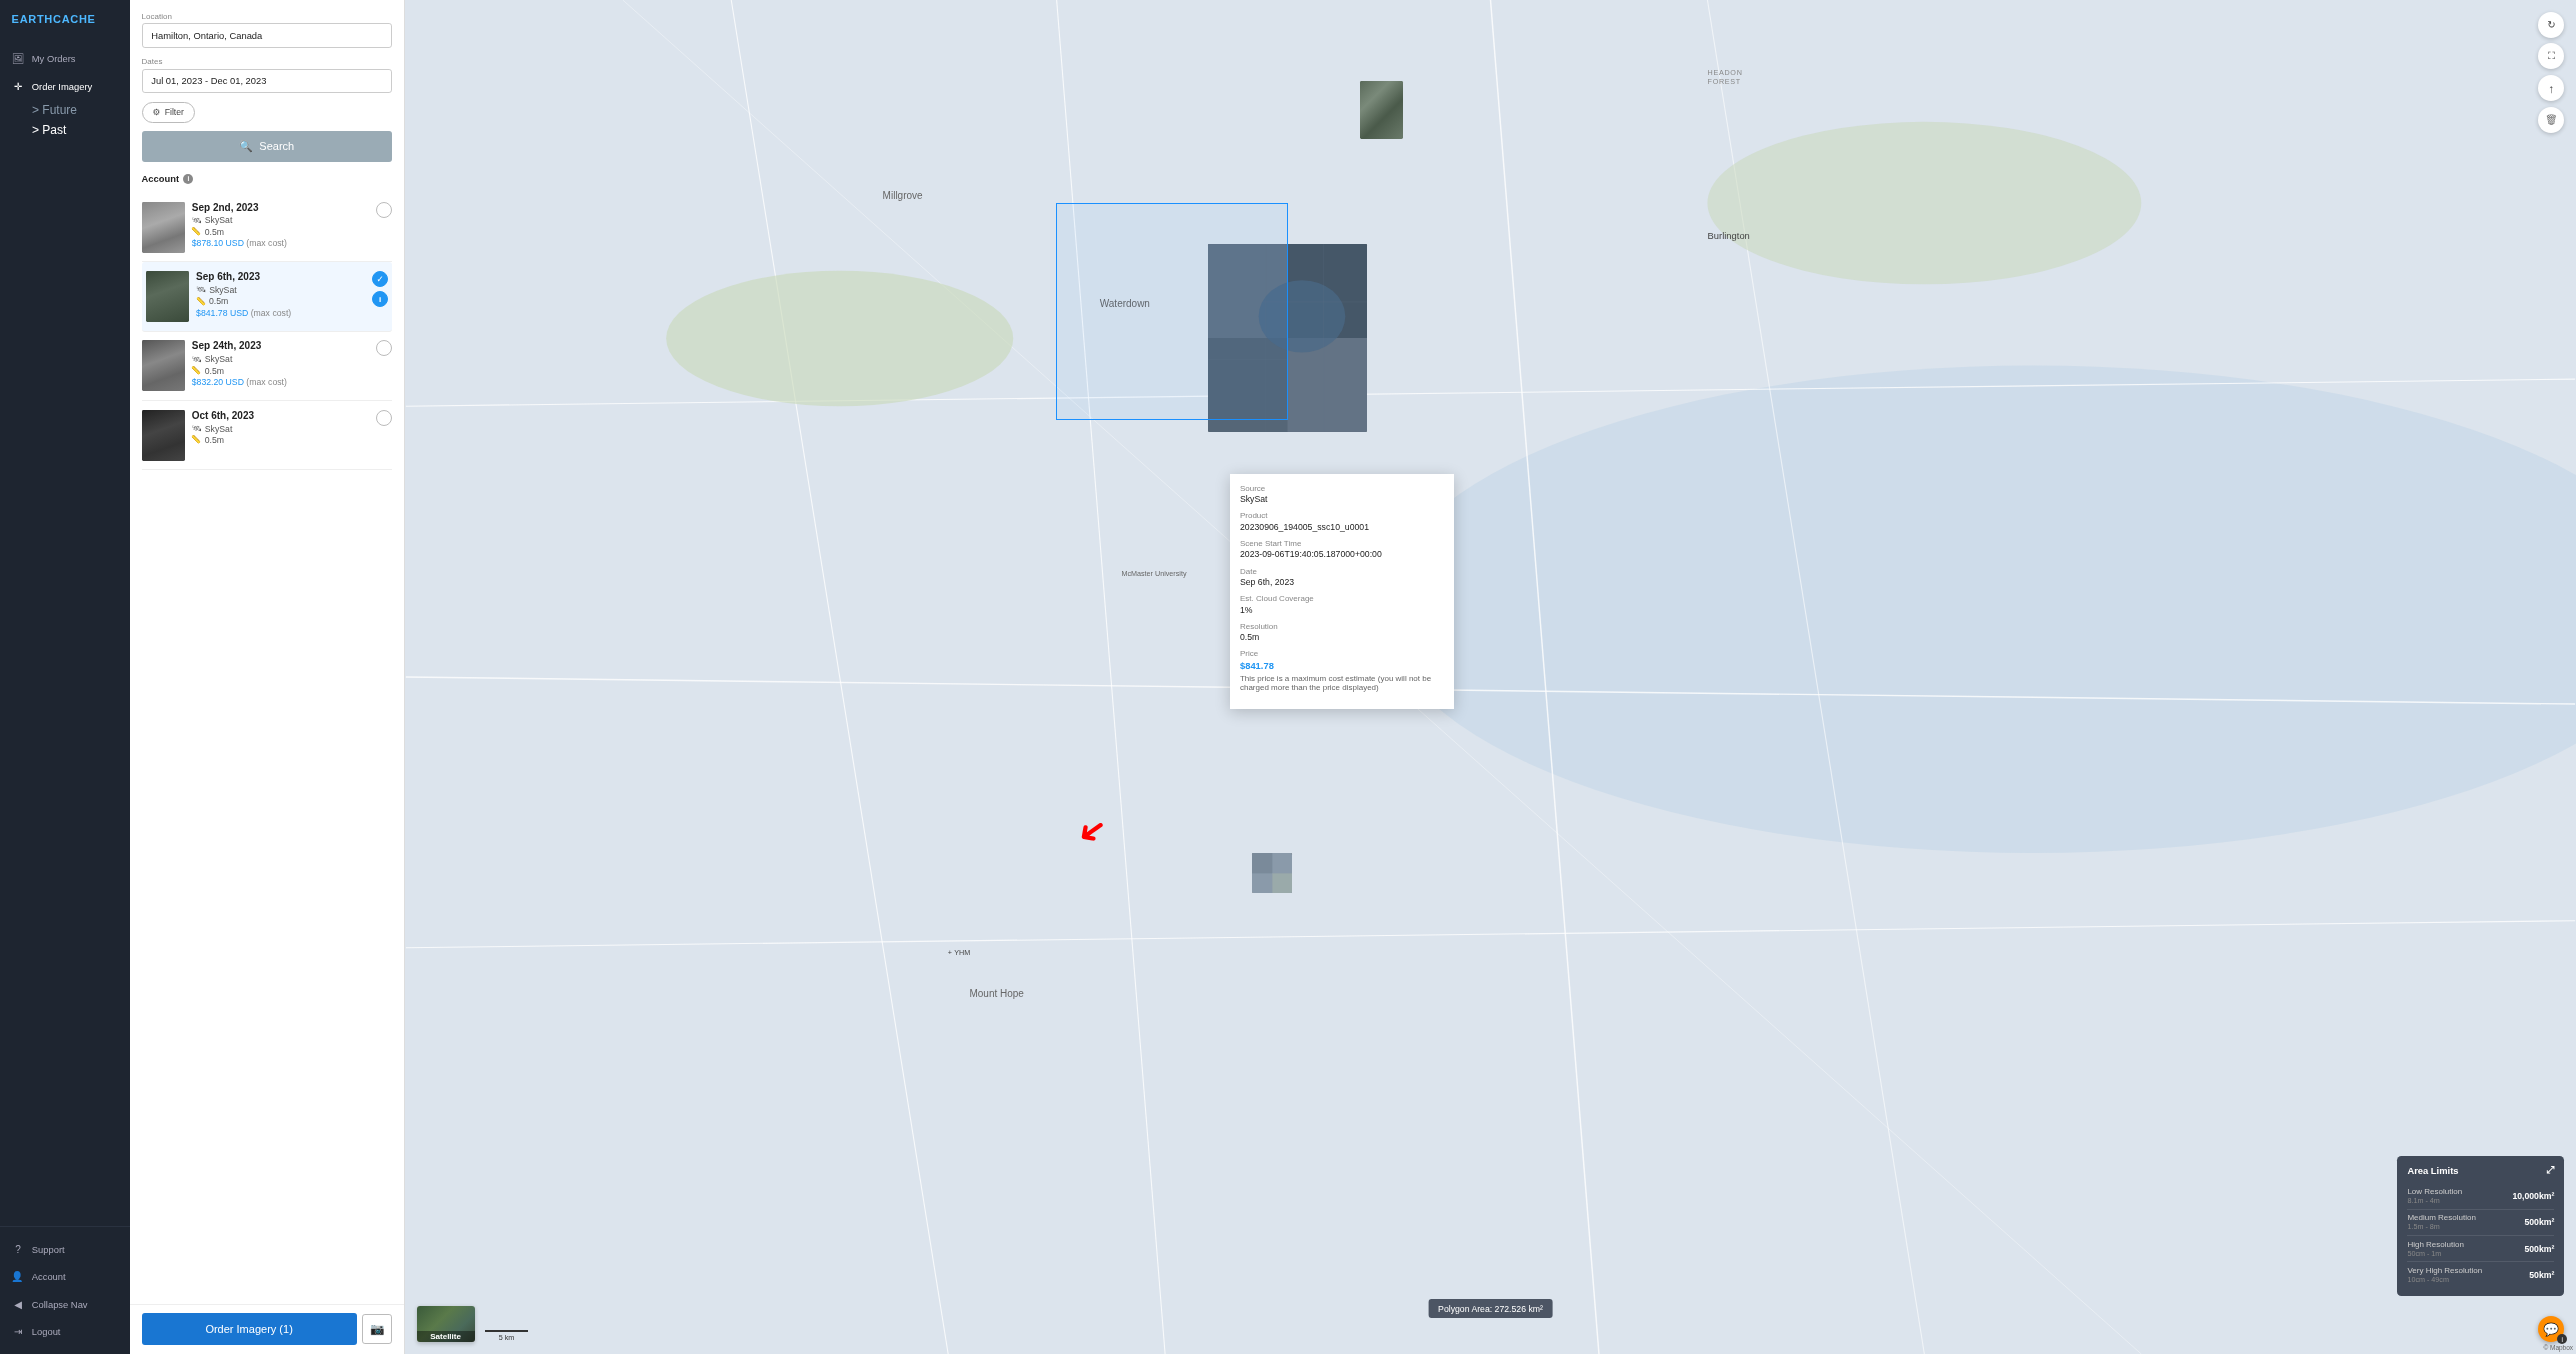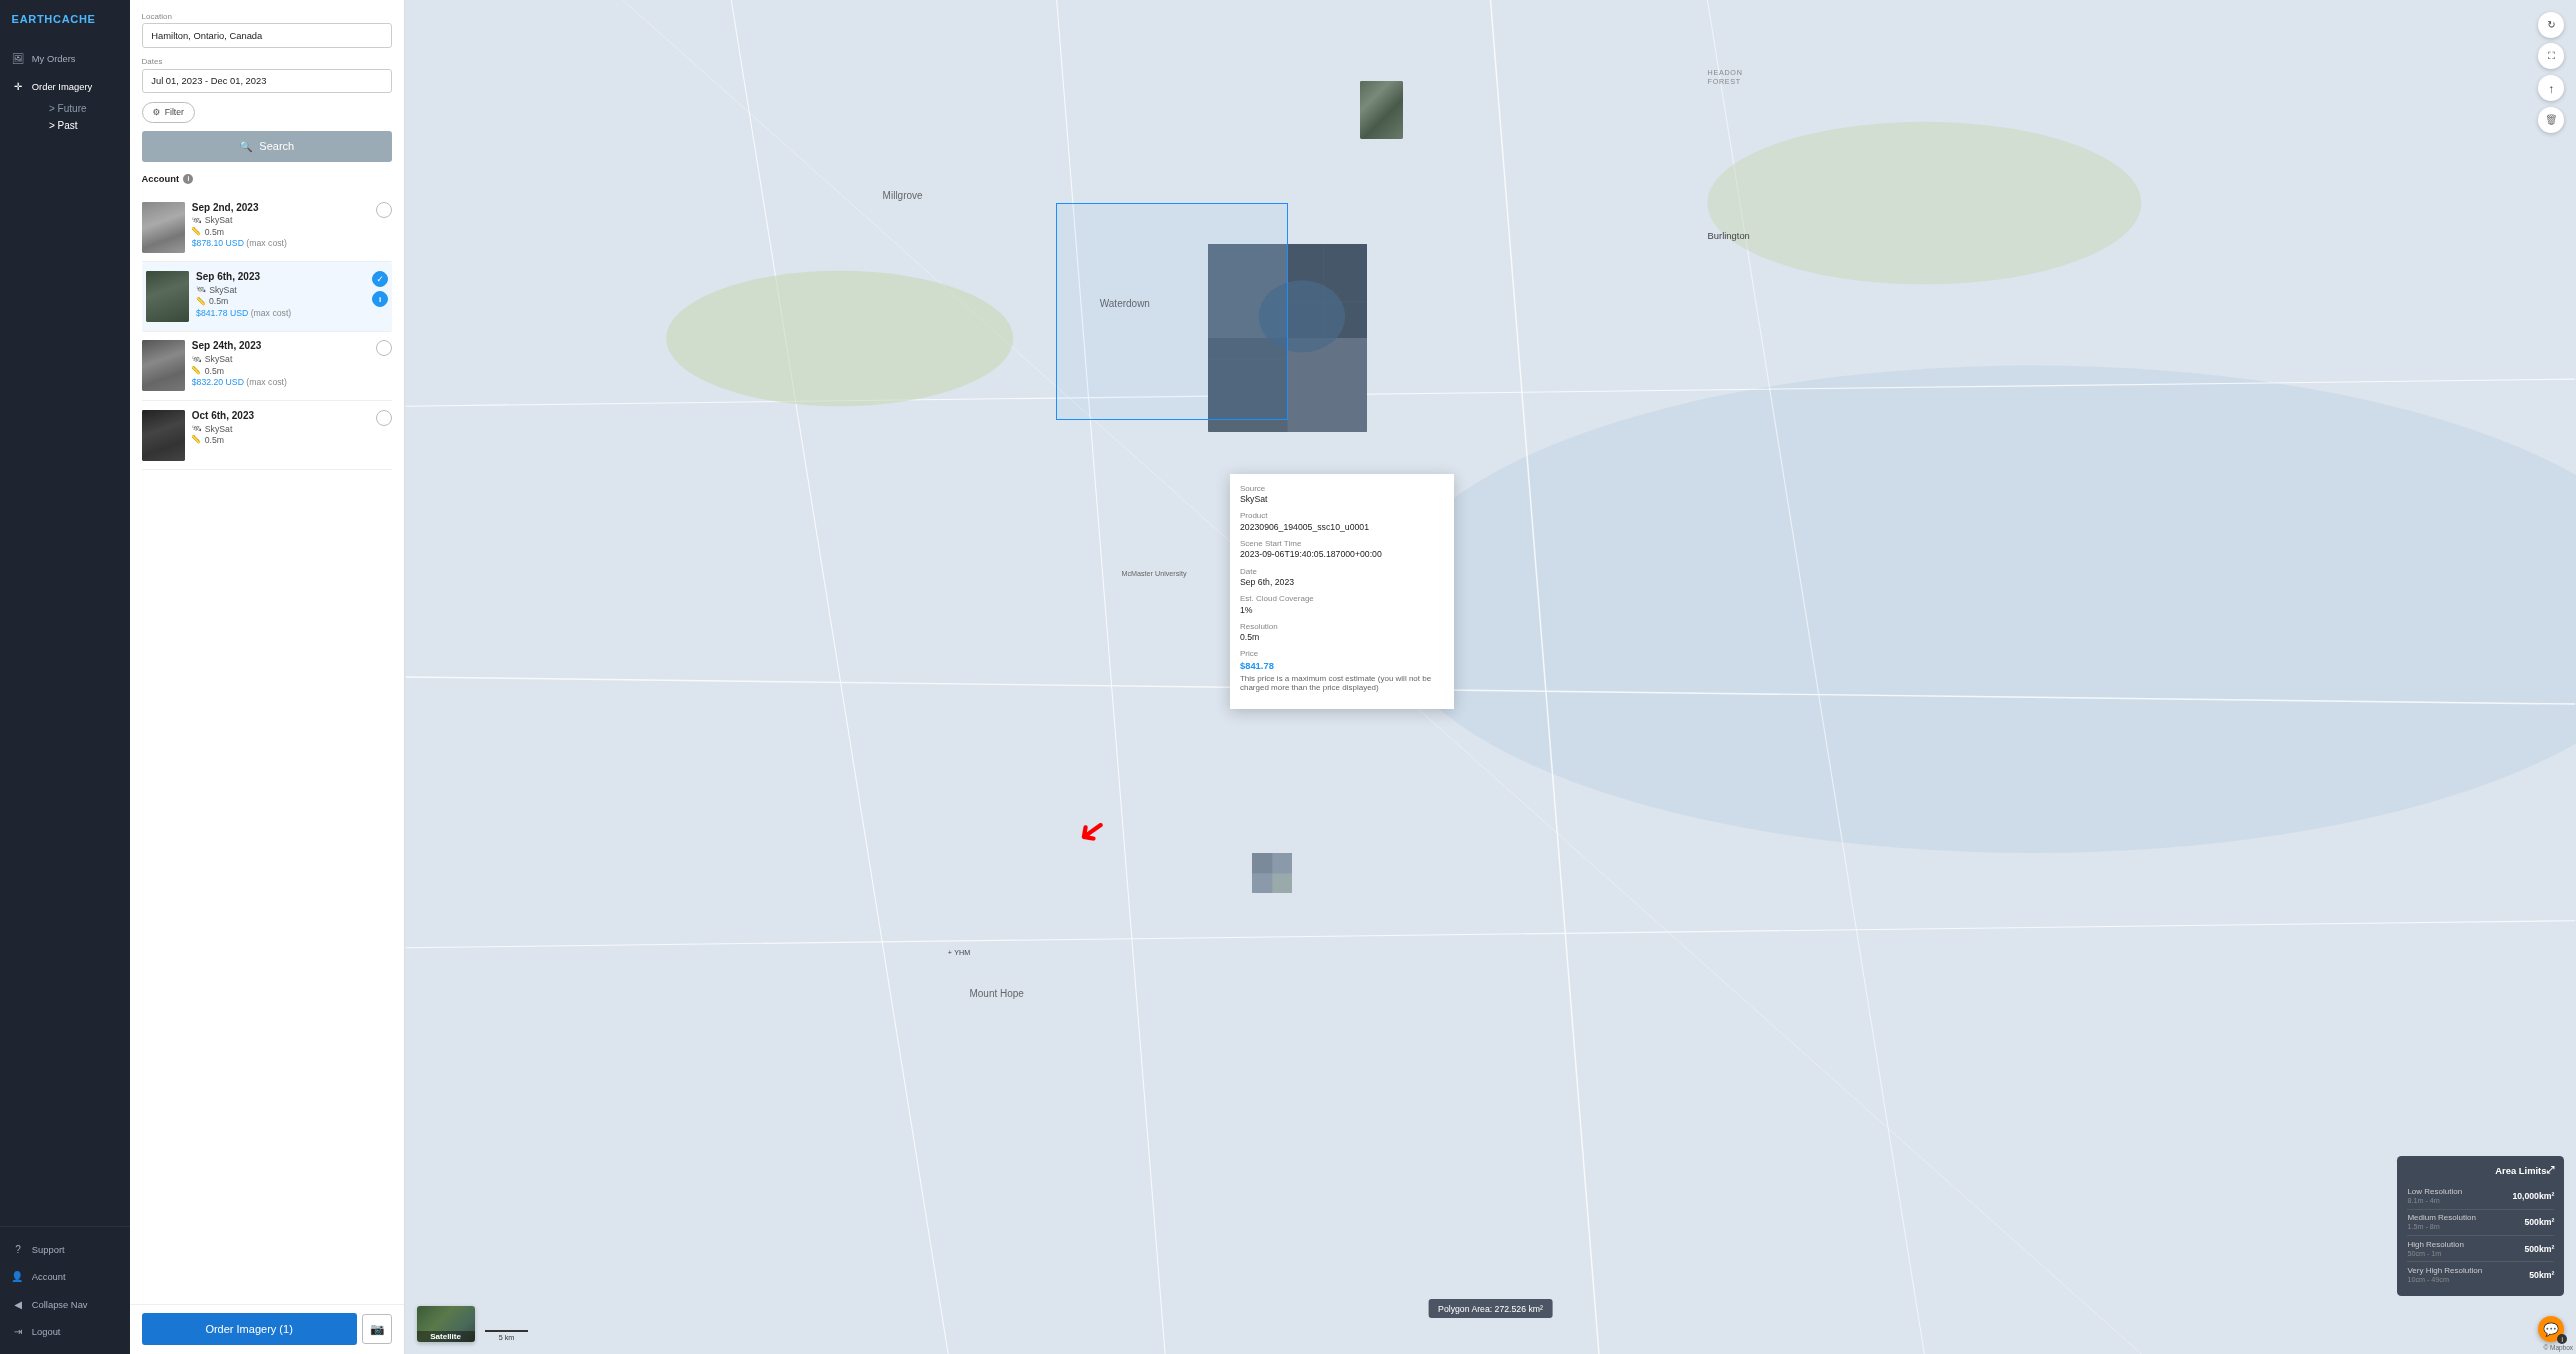--- a/index.html
+++ b/index.html
@@ -40,22 +40,22 @@
       gap: 7.2px;
       padding: 7.2px 11.6px;
       cursor: pointer;
       color: #aab;
       font-size: 9.4px;
     }
     .nav-item.active { color: #fff; }
     .nav-icon { width: 13px; height: 13px; display: flex; align-items: center; justify-content: center; font-size: 10px; }
 
     .nav-sub {
-      padding-left: 49px;
-      font-size: 10px;
+      padding-left: 32px;
+      font-size: 12px;
       color: #8899aa;
     }
     .nav-sub-item {
       padding: 2.9px 0;
       cursor: pointer;
     }
     .nav-sub-item.active { color: #fff; }
 
     .sidebar-bottom {
       padding: 8.7px 0;
@@ -320,21 +320,21 @@
       border-radius: 4.3px;
       padding: 8.7px 10px;
       width: 167px;
       font-size: 8px;
     }
     .area-limits-title {
       font-size: 9.4px;
       font-weight: 600;
       margin-bottom: 7.2px;
       display: flex;
-      justify-content: flex-end;
+      justify-content: space-between;
       align-items: center;
     }
     .area-limit-row {
       display: flex;
       justify-content: space-between;
       align-items: center;
       padding: 3.6px 0;
       border-bottom: 0.7px solid rgba(255,255,255,0.1);
       gap: 44px;
     }

